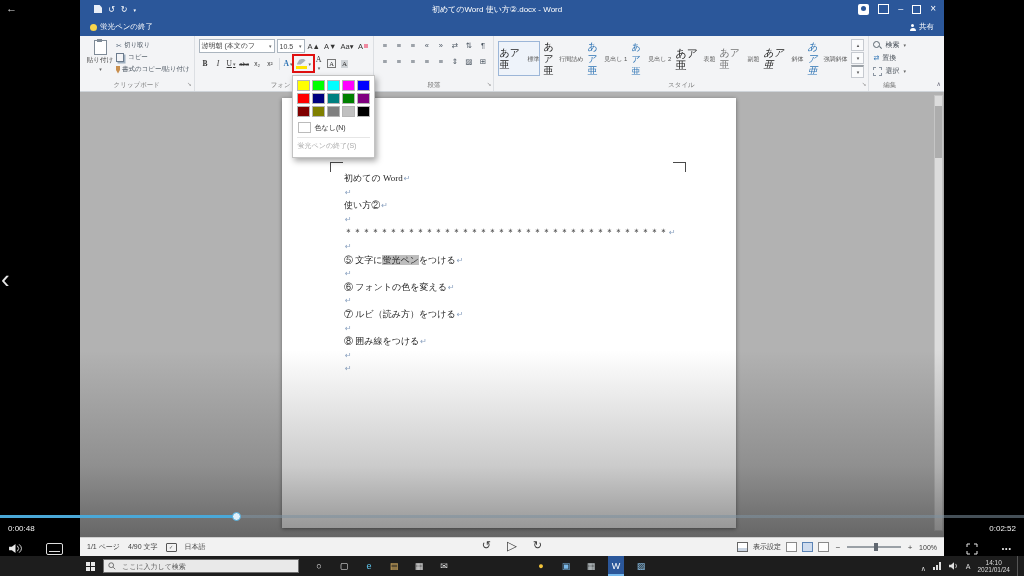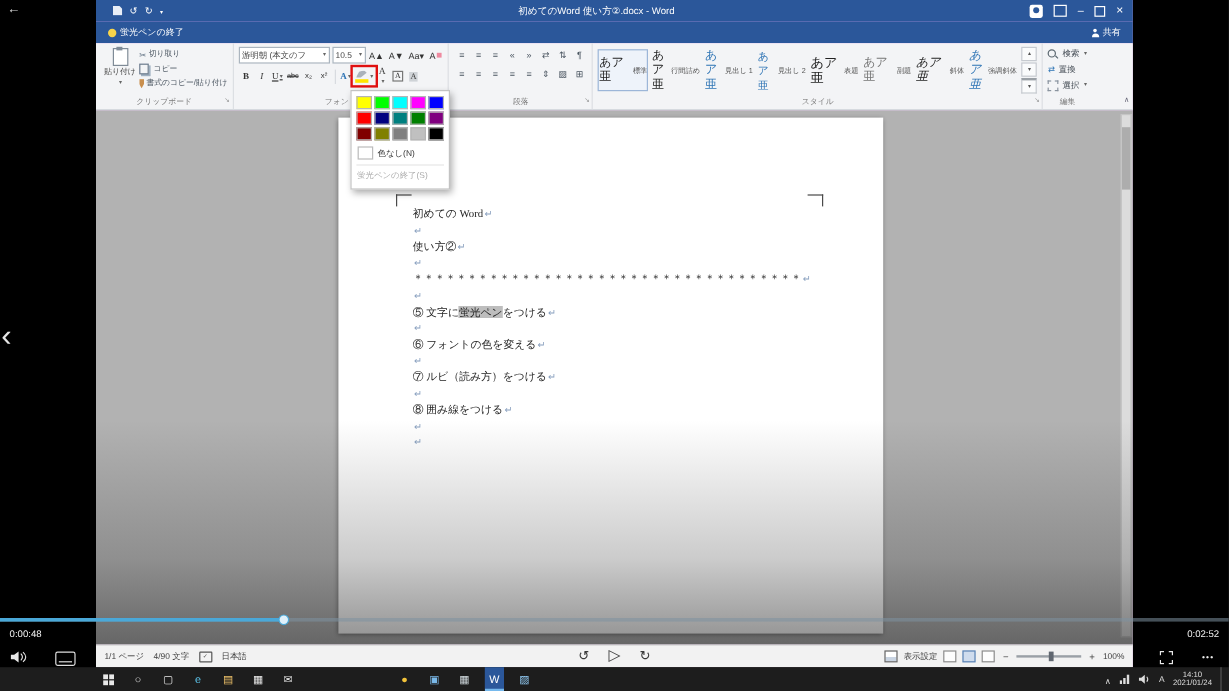--- a/index.html
+++ b/index.html
@@ -481,20 +481,27 @@
   <span class="p-more">•••</span>
 </div>
 
 <div class="taskbar">
   <span class="winlogo">
       <i></i>
       <i></i>
       <i></i>
       <i></i>
     </span>
+  <div class="tb-search">
+    <svg width="8" height="8" viewBox="0 0 10 10">
+        <circle cx="4" cy="4" r="3" fill="none" stroke="#555"></circle>
+        <path d="M6.5 6.5L9 9" stroke="#555"></path>
+      </svg>
+    <input type="text" placeholder="ここに入力して検索" style="">
+  </div>
   <div class="tb-apps">
       <div class="tb-app" style="color: rgb(230, 230, 230);">○</div>
       <div class="tb-app" style="color: rgb(230, 230, 230);">▢</div>
       <div class="tb-app" style="color: rgb(94, 200, 240);">e</div>
       <div class="tb-app" style="color: rgb(240, 195, 106);">▤</div>
       <div class="tb-app" style="color: rgb(230, 230, 230);">▦</div>
       <div class="tb-app" style="color: rgb(230, 230, 230);">✉</div>
       <div class="tb-app gap" style="color: rgb(242, 195, 58);">●</div>
       <div class="tb-app" style="color: rgb(122, 184, 232);">▣</div>
       <div class="tb-app" style="color: rgb(207, 216, 220);">▦</div>

